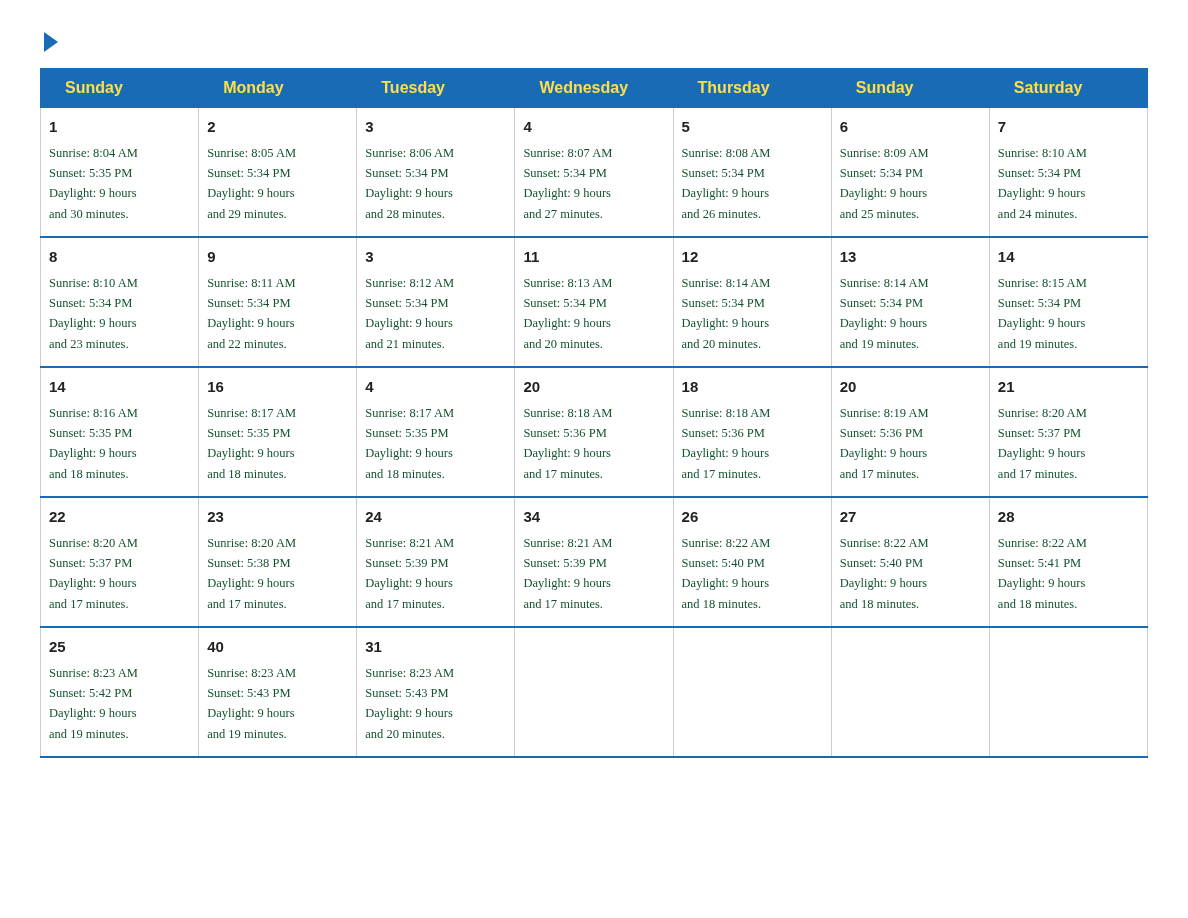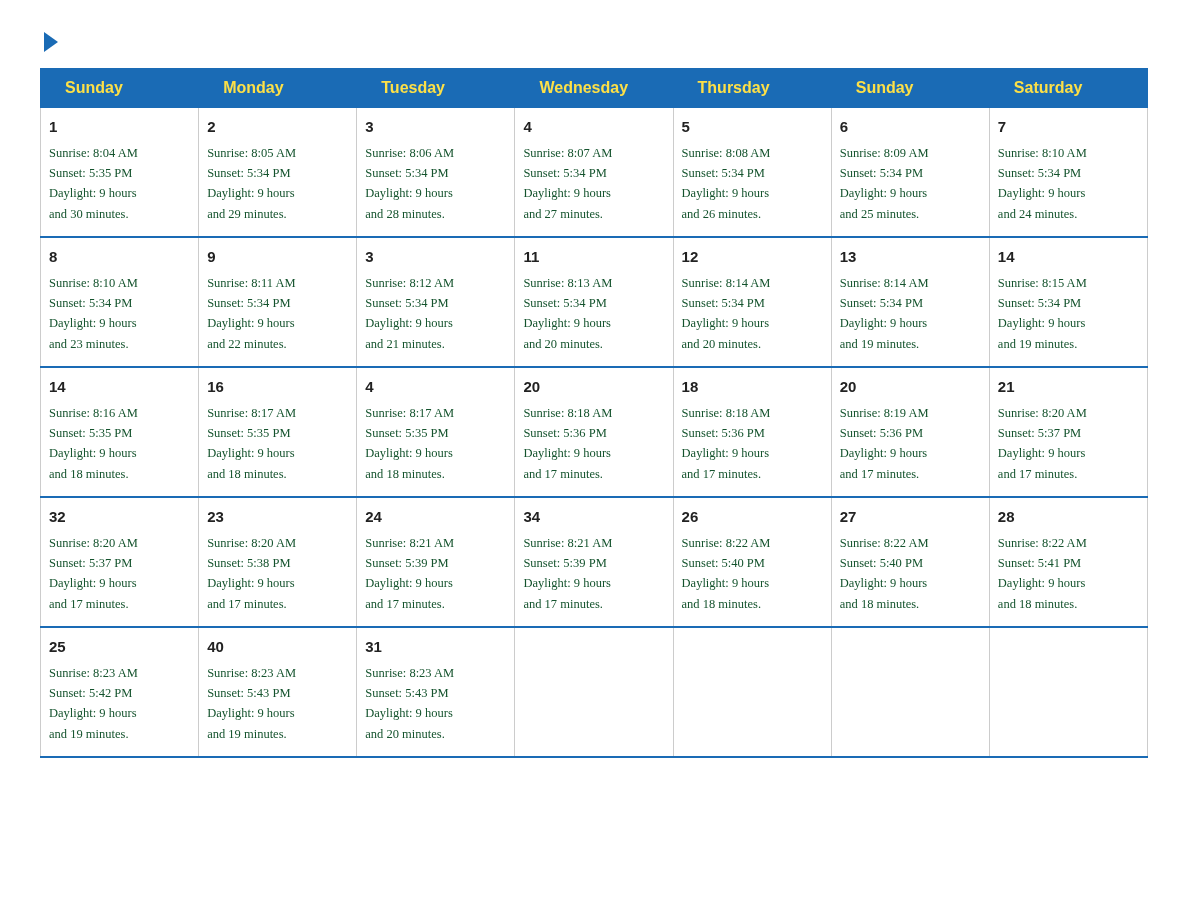--- a/index.html
+++ b/index.html
@@ -234,21 +234,21 @@
           <span class="day-number">20</span>
           <span class="day-info">Sunrise: 8:19 AM<br>Sunset: 5:36 PM<br>Daylight: 9 hours<br>and 17 minutes.</span>
         </td>
         <td>
           <span class="day-number">21</span>
           <span class="day-info">Sunrise: 8:20 AM<br>Sunset: 5:37 PM<br>Daylight: 9 hours<br>and 17 minutes.</span>
         </td>
       </tr>
       <tr>
         <td>
-          <span class="day-number">32</span>
+          <span class="day-number">22</span>
           <span class="day-info">Sunrise: 8:20 AM<br>Sunset: 5:37 PM<br>Daylight: 9 hours<br>and 17 minutes.</span>
         </td>
         <td>
           <span class="day-number">23</span>
           <span class="day-info">Sunrise: 8:20 AM<br>Sunset: 5:38 PM<br>Daylight: 9 hours<br>and 17 minutes.</span>
         </td>
         <td>
           <span class="day-number">24</span>
           <span class="day-info">Sunrise: 8:21 AM<br>Sunset: 5:39 PM<br>Daylight: 9 hours<br>and 17 minutes.</span>
         </td>

